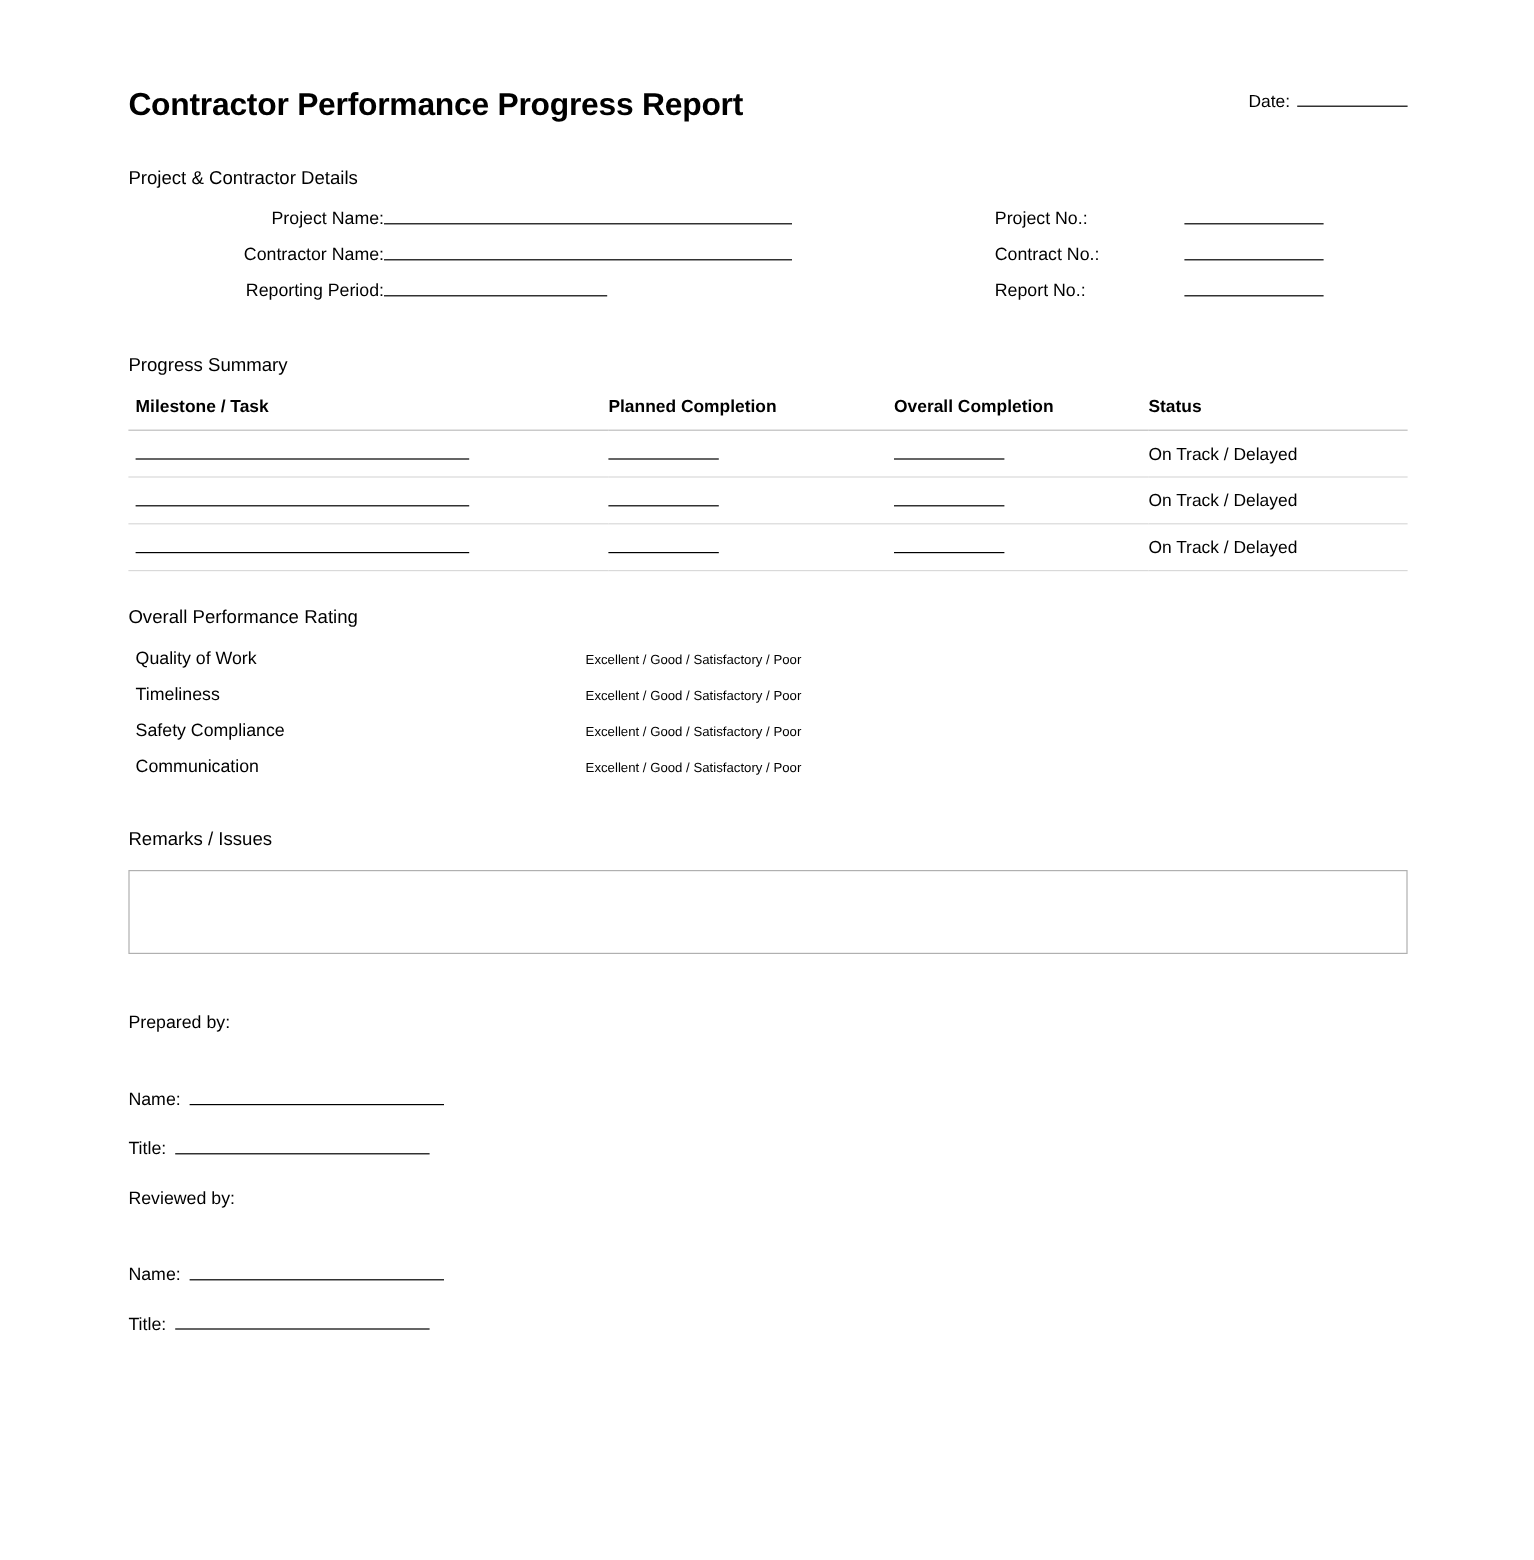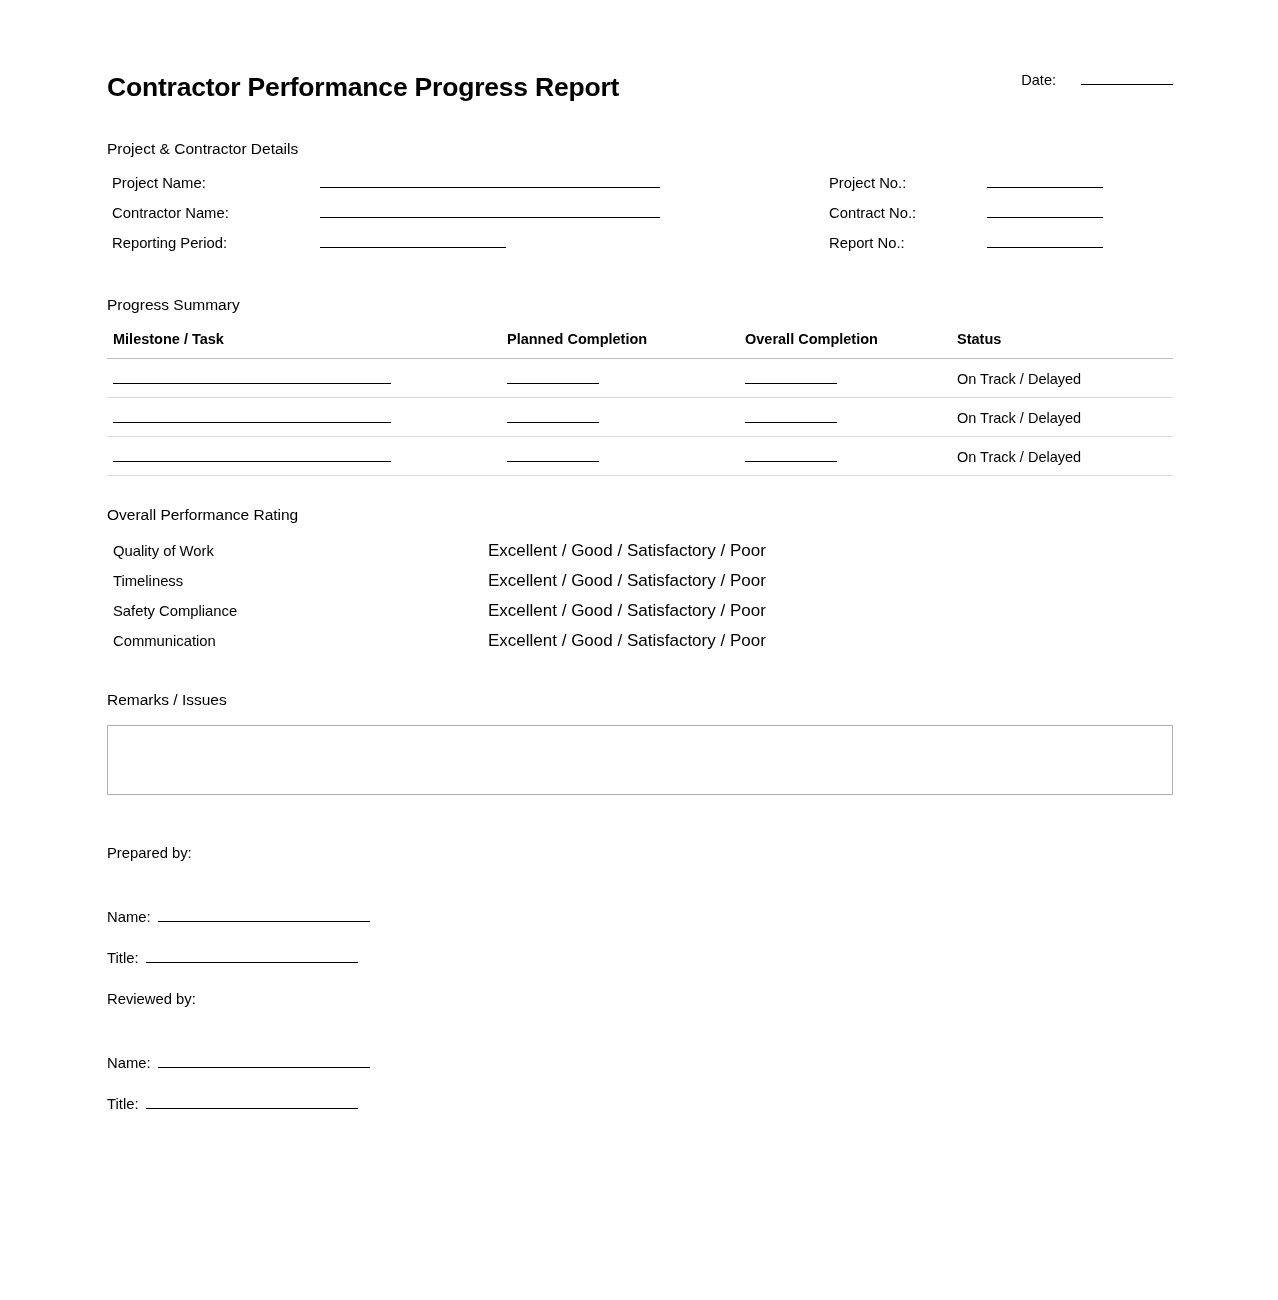--- a/index.html
+++ b/index.html
@@ -25,37 +25,36 @@
   .content {
     position: absolute;
     left: 107px;
     top: 72px;
     width: 1066px;
   }
 
   
   .header-row {
     display: flex;
-    align-items: flex-start;
+    align-items: center;
     justify-content: space-between;
     margin-bottom: 38px;
   }
   .doc-title {
     font-size: 26.5px;
     font-weight: bold;
     letter-spacing: -0.2px;
     line-height: 1.15;
     white-space: nowrap;
   }
   .date-box {
     display: flex;
     align-items: baseline;
     font-size: 14.5px;
     padding-bottom: 5px;
-    gap: 19px;
   }
   .date-label { margin-right: 6px; }
   .rule {
     display: inline-block;
     border-bottom: 1.3px solid #000;
     height: 0;
   }
   .rule-date { width: 92px; }
 
   
@@ -78,21 +77,21 @@
   .details-col.right { flex: 1; }
   .field-row {
     display: flex;
     align-items: baseline;
     height: 30px;
   }
   .field-label {
     font-size: 14.8px;
     white-space: nowrap;
   }
-  .label-w-left { width: 208px; }
+  .label-w-left { width: 208px; text-align: right; }
   .label-w-right { width: 158px; }
   .rule-long { width: 340px; }
   .rule-med { width: 186px; }
   .rule-short { width: 116px; }
 
   
   .ptable {
     width: 1066px;
     border-collapse: collapse;
     margin-bottom: 30px;
@@ -123,21 +122,21 @@
   .ratings { margin-bottom: 30px; padding-left: 6px; }
   .rating-row {
     display: flex;
     height: 30px;
     align-items: baseline;
   }
   .rating-name {
     width: 375px;
     font-size: 14.8px;
   }
-  .rating-scale { font-size: 17px; }
+  .rating-scale { font-size: 11px; }
 
   
   .remarks-heading { margin-bottom: 16px; }
   .remarks-box {
     width: 1066px;
     height: 70px;
     border: 1px solid #b0b0b0;
     background: #fff;
     margin-bottom: 50px;
   }

